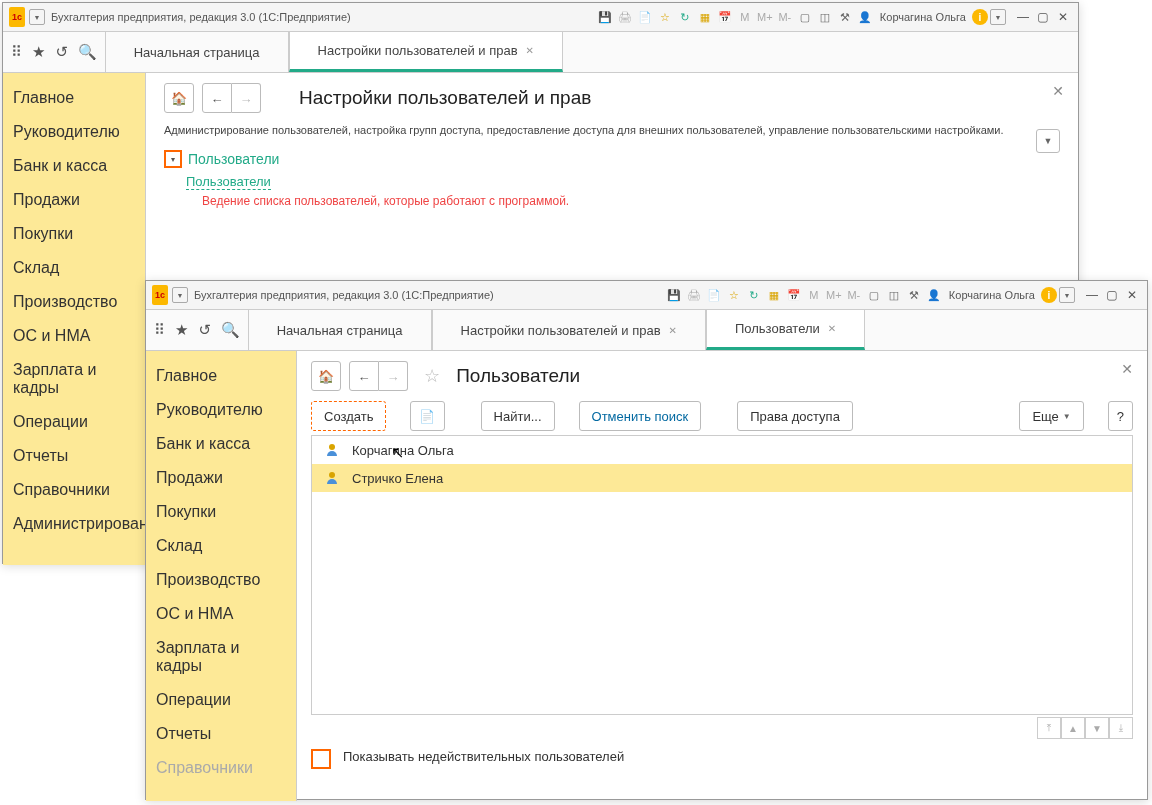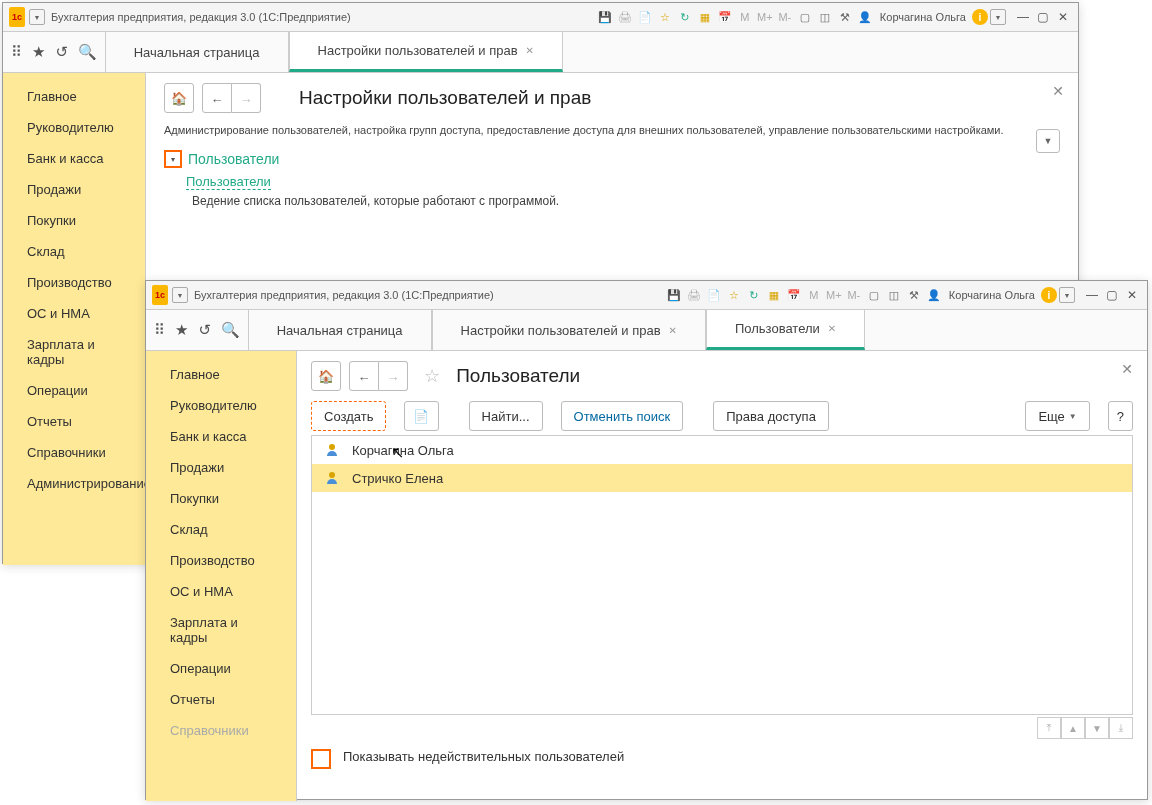--- a/index.html
+++ b/index.html
@@ -18,42 +18,42 @@
 .wctrl{width:18px;height:18px;display:flex;align-items:center;justify-content:center;font-size:12px;color:#555;cursor:pointer}
 .tabbar{height:40px;border-bottom:1px solid #ccc;display:flex;align-items:stretch;background:#fafafa}
 .tabbar .ticons{display:flex;align-items:center;padding:0 8px;gap:10px}
 .ticon{font-size:15px;color:#555;cursor:pointer}
 .tab{display:flex;align-items:center;padding:0 28px;border-right:1px solid #ccc;border-left:1px solid #ccc;font-size:13px;color:#444;position:relative;cursor:pointer}
 .tab:first-of-type{border-left:1px solid #ccc}
 .tab.active{background:#fff;border-bottom:3px solid #2a8}
 .tab .close{font-size:10px;color:#999;margin-left:8px}
 .body{display:flex;height:calc(100% - 68px)}
 .sidebar{width:142px;background:#fde997;border-right:1px solid #ccc;padding-top:8px}
-.side-item{padding:8px 24px;font-size:13px;color:#333;cursor:pointer}
+.side-item{padding:8px 10px;font-size:16px;color:#333;cursor:pointer}
 .side-item.dim{color:#aaa}
 .content{flex:1;padding:10px 18px;position:relative}
 .cbar{display:flex;align-items:center;gap:8px;margin-bottom:10px}
 .btn-sq{width:28px;height:28px;border:1px solid #bbb;border-radius:3px;background:#fff;display:flex;align-items:center;justify-content:center;font-size:13px;color:#555;cursor:pointer}
 .btn-split{display:flex}
 .btn-split .btn-sq:first-child{border-radius:3px 0 0 3px}
 .btn-split .btn-sq:last-child{border-radius:0 3px 3px 0;border-left:none;color:#bbb}
 .page-title{font-size:19px;color:#222;margin-left:30px}
 .close-x{position:absolute;top:10px;right:14px;font-size:14px;color:#888;cursor:pointer}
 .desc{font-size:11px;color:#444;line-height:1.4;margin-bottom:12px;padding-right:50px}
 .drop-corner{position:absolute;top:56px;right:18px;width:22px;height:22px;border:1px solid #bbb;border-radius:3px;display:flex;align-items:center;justify-content:center;font-size:9px;color:#666;cursor:pointer}
 .section{display:flex;align-items:center;gap:6px}
 .chev{width:14px;height:14px;border:2px solid #f60;display:flex;align-items:center;justify-content:center;font-size:8px;color:#555}
 .section-title{color:#2a8;font-size:14px}
 .link{color:#2a8;border-bottom:1px dashed #2a8;font-size:13px;margin-left:22px;margin-top:6px;display:inline-block;cursor:pointer}
-.subdesc{font-size:12px;color:#404040;margin-left:28px;margin-top:4px}
+.subdesc{font-size:12px;color:#ef4444;margin-left:38px;margin-top:4px}
 
 .w2 .sidebar{width:150px}
 .w2 .content{padding:10px 14px}
 .star-icon{font-size:18px;color:#bbb}
-.toolbar{display:flex;align-items:center;gap:18px;margin-top:10px;margin-bottom:4px}
+.toolbar{display:flex;align-items:center;gap:24px;margin-top:10px;margin-bottom:4px}
 .btn{height:28px;padding:0 12px;border:1px solid #bbb;border-radius:3px;background:#fff;font-size:13px;color:#333;cursor:pointer;display:flex;align-items:center}
 .btn.hl{border:1px dashed #f60}
 .btn.dis{color:#0369a1}
 .btn.small{padding:0 8px}
 .btn .tri{font-size:8px;margin-left:4px;color:#666}
 .cursor{position:absolute;left:391px;top:443px;font-size:16px;pointer-events:none;z-index:100}
 .list{border:1px solid #ccc;margin-top:4px}
 .list-row{display:flex;align-items:center;height:28px;padding:0 14px;gap:14px;font-size:13px;color:#333;cursor:pointer}
 .list-row.sel{background:#fde997}
 .uicon{width:12px;height:12px;display:inline-block;position:relative}

